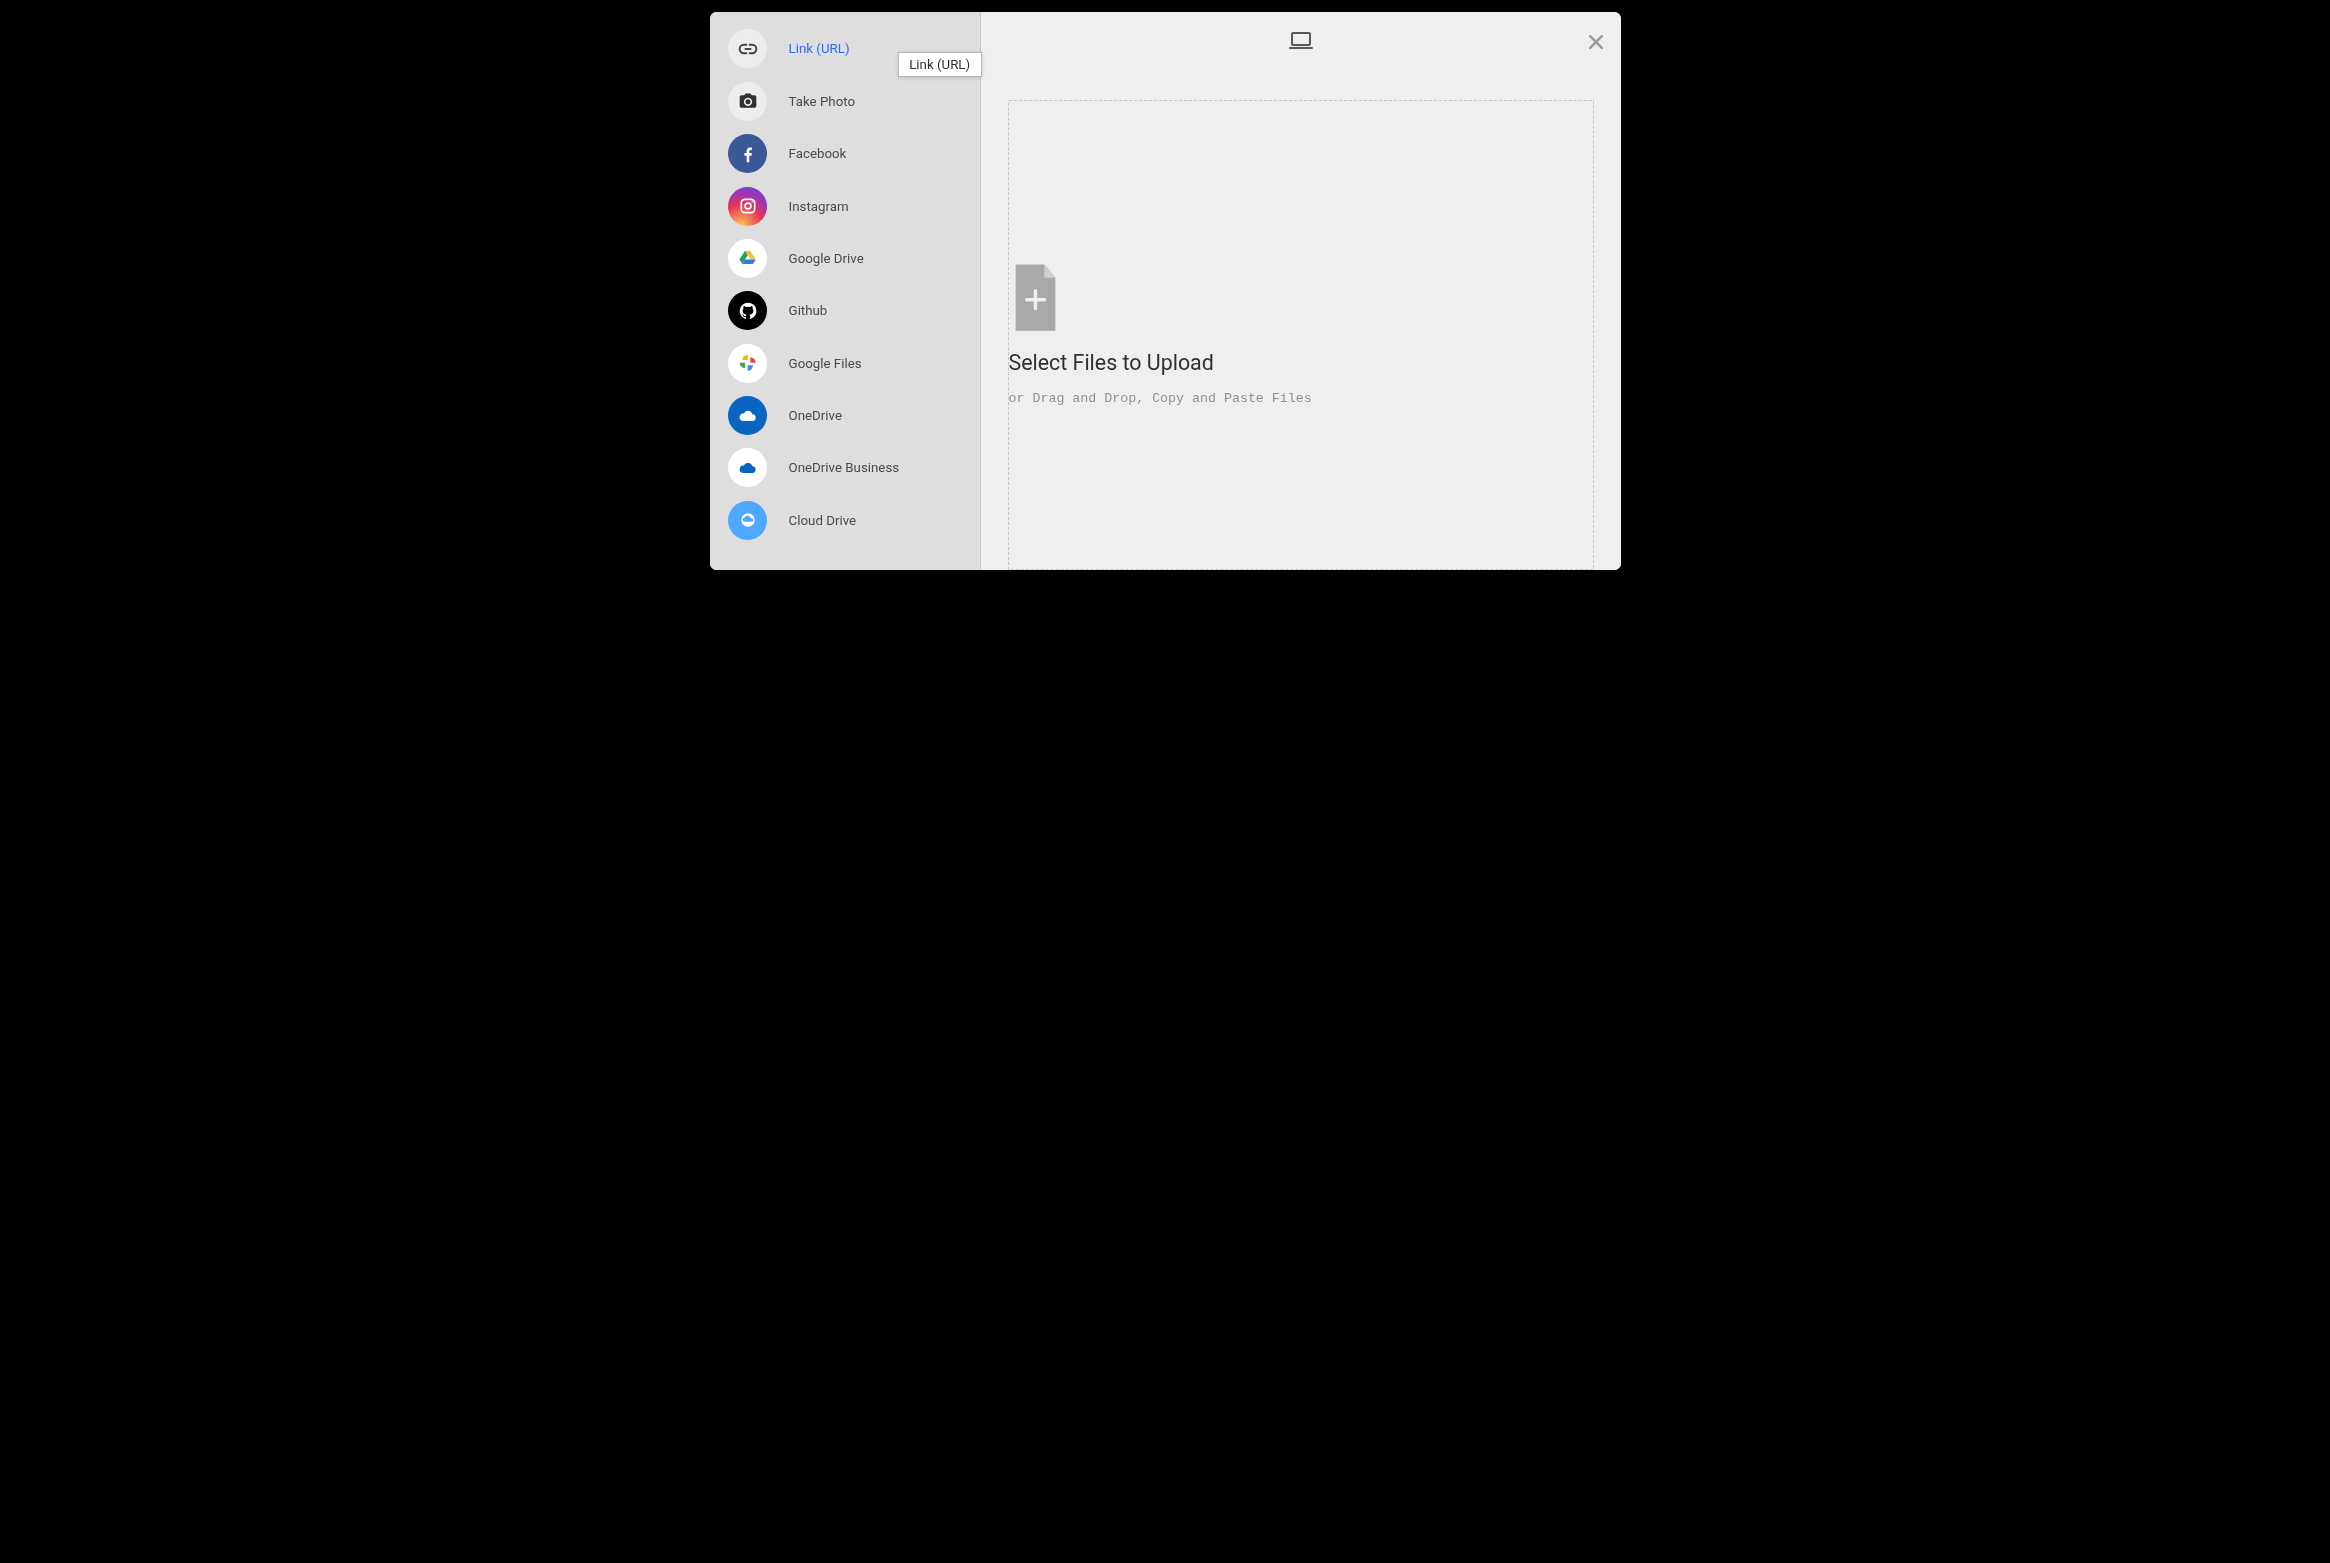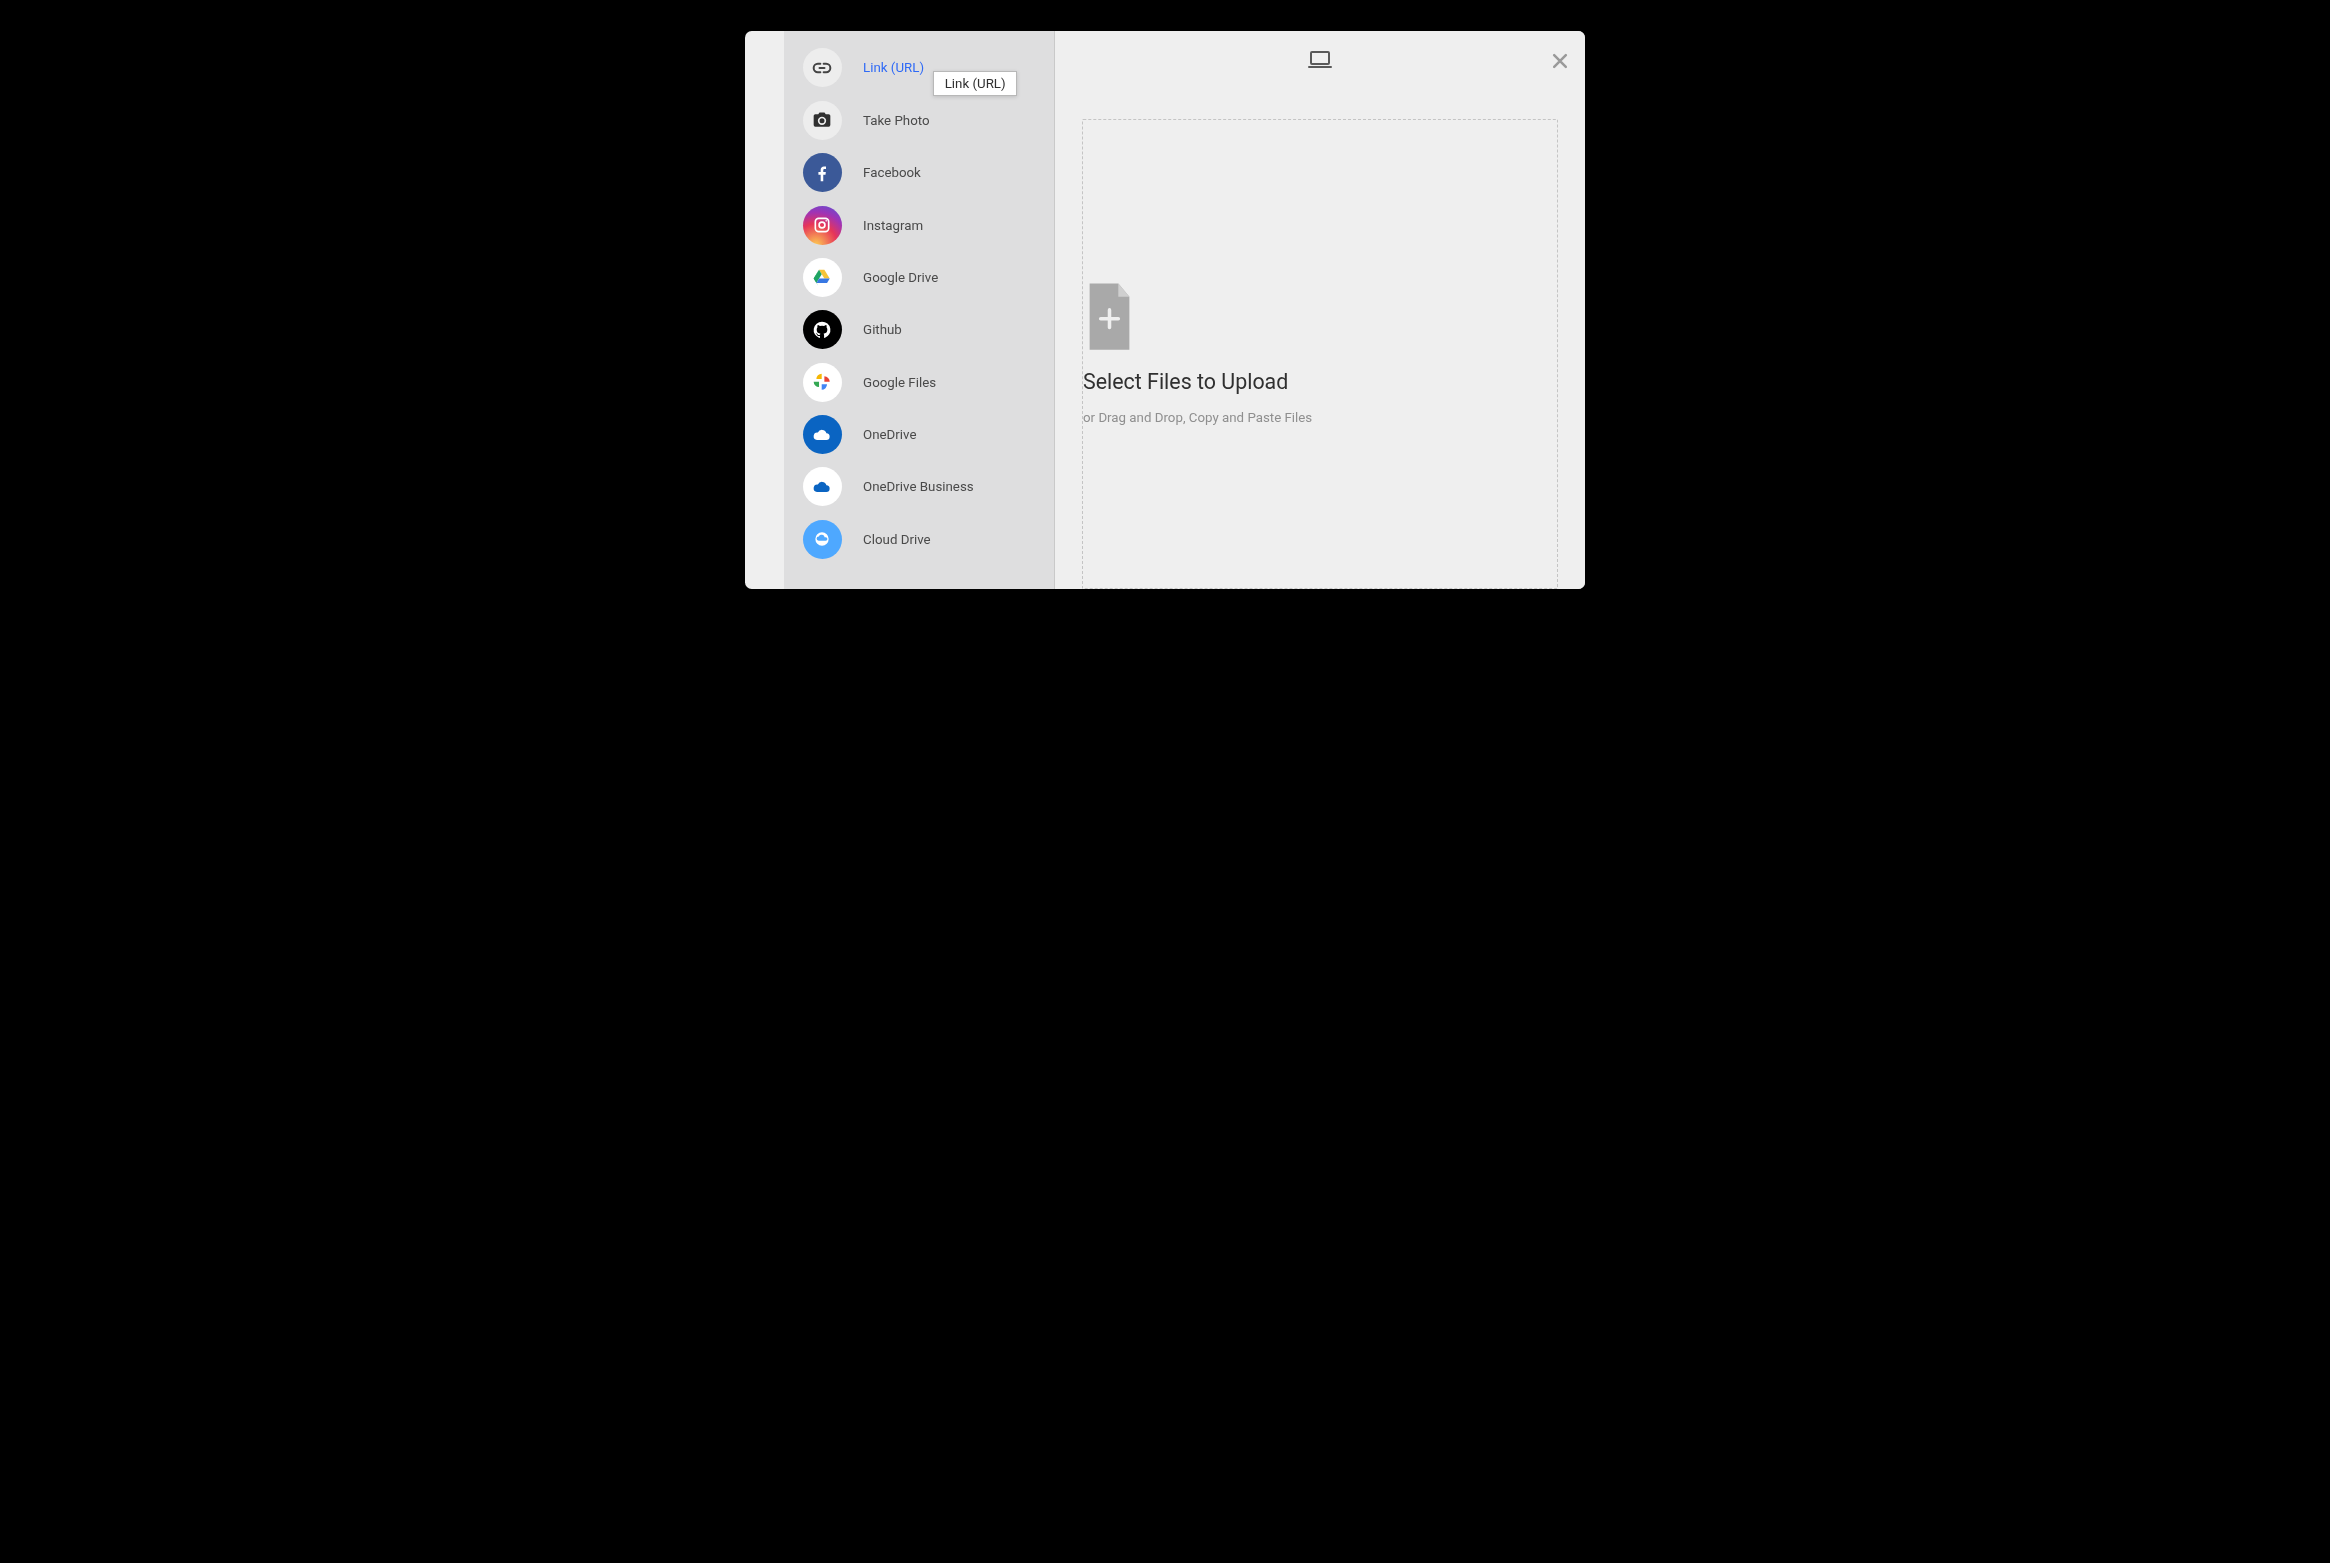--- a/index.html
+++ b/index.html
@@ -3,29 +3,28 @@
 <meta charset="utf-8">
 <style>
   * { box-sizing: border-box; margin: 0; padding: 0; }
   html, body {
     width: 100%; height: 100%;
     font-family: -apple-system, BlinkMacSystemFont, "Segoe UI", Roboto, Arial, sans-serif;
     background: #000;
   }
   .window {
     position: relative;
-    width: 840px;
+    width: 911px;
     height: 558px;
-    margin: 31px auto;
+    margin: 12px auto;
     background: #efefef;
     border-radius: 6.7px;
     box-shadow: 0 5.3px 27px rgba(0,0,0,0.55);
     overflow: hidden;
     display: flex;
-    padding-left: 39px;
   }
   
   .sidebar {
     width: 271px;
     height: 100%;
     background: #dededf;
     border-right: 0.7px solid #c9c9c9;
     padding-top: 10.7px;
     overflow-y: auto;
   }
@@ -111,20 +110,21 @@
   }
   .drop-area .file-icon svg { width: 53px; height: 67px; color: #a9a9a9; }
   .drop-title {
     font-size: 21.4px;
     color: #303030;
     font-weight: 400;
   }
   .drop-subtitle {
     font-size: 13.3px;
     color: #8f8f8f;
+    font-family: Liberation Mono, monospace;
   }
 </style>
 </head>
 <body>
 
 <div class="window">
 
   <div class="sidebar">
 
     <div class="sidebar-item active">

